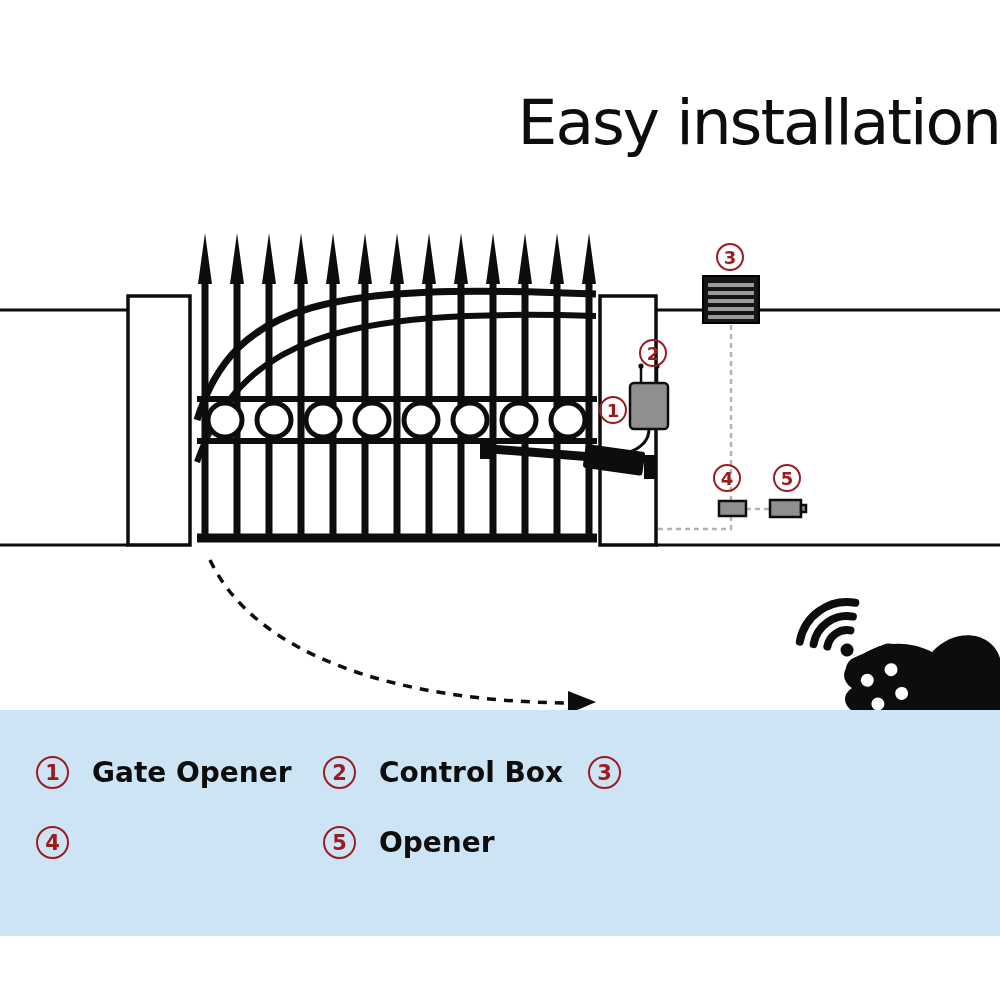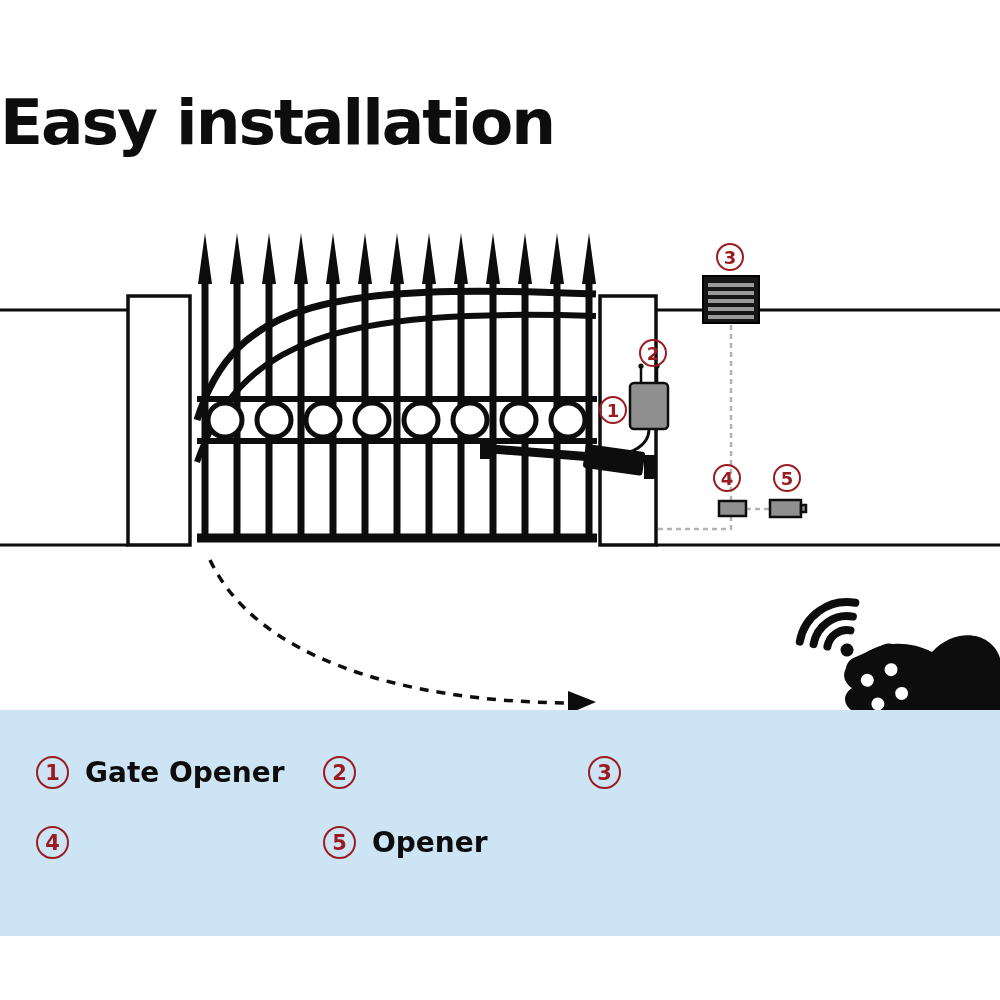--- a/index.html
+++ b/index.html
@@ -6,39 +6,39 @@
     --accent_red:#9b1c20;
     --legend_bg:#cde4f4;
     --ink:#0d0d0d;
     --box_grey:#8f8f8f;
     --wire_grey:#b3b3b3;
   }
   *{margin:0;padding:0;box-sizing:border-box}
   body{width:1000px;height:1000px;background:#ffffff;position:relative;overflow:hidden;
        font-family:"DejaVu Sans","Liberation Sans",sans-serif;}
   .page{position:absolute;inset:0;}
-  .title{position:absolute;top:86px;left:0;width:100%;text-align:left;
-         font-size:63px;font-weight:700;letter-spacing:-2px;color:var(--ink);}
+  .title{position:absolute;top:86px;left:0;width:100%;text-align:right;
+         font-size:63px;font-weight:400;letter-spacing:-2px;color:var(--ink);}
   svg.diagram{position:absolute;inset:0;}
   .stroke-ink{stroke:var(--ink);fill:none;}
   .fill-ink{fill:var(--ink);stroke:none;}
   .post{fill:#ffffff;stroke:var(--ink);stroke-width:3.5;}
   .grey{fill:var(--box_grey);stroke:var(--ink);stroke-width:2.5;}
   .wire{stroke:var(--wire_grey);stroke-width:2.5;stroke-dasharray:5 4;fill:none;}
   .swing{stroke:var(--ink);stroke-width:3.5;stroke-dasharray:9 8;fill:none;}
   .ring{fill:#ffffff;stroke:var(--ink);stroke-width:5;}
   .marker{position:absolute;width:28px;height:28px;border:2.5px solid var(--accent_red);
           border-radius:50%;color:var(--accent_red);display:flex;align-items:center;
           justify-content:center;font-size:18px;font-weight:700;background:rgba(255,255,255,.0);}
   .legend{position:absolute;left:0;top:710px;width:1000px;height:226px;background:var(--legend_bg);}
   .legend-item{position:absolute;display:flex;align-items:center;}
   .badge{width:33px;height:33px;border:2.5px solid var(--accent_red);border-radius:50%;
          color:var(--accent_red);display:flex;align-items:center;justify-content:center;
          font-size:21px;font-weight:700;flex:0 0 auto;}
-  .legend-label{margin-left:16px;font-size:28px;font-weight:700;color:var(--ink);white-space:nowrap;}
+  .legend-label{margin-left:23px;font-size:28px;font-weight:700;color:var(--ink);white-space:nowrap;}
 </style>
 </head>
 <body>
 
 <div class="page">
 
   <h1 class="title">Easy installation</h1>
 
   <svg class="diagram" viewBox="0 0 1000 1000">
 
@@ -142,20 +142,21 @@
   <div class="marker" style="left:713px;top:464px">4</div>
   <div class="marker" style="left:773px;top:464px">5</div>
 
   <div class="legend">
     <div class="legend-item" style="left:36px;top:46px">
       <span class="badge">1</span>
       <span class="legend-label">Gate Opener</span>
     </div>
     <div class="legend-item" style="left:323px;top:46px">
       <span class="badge">2</span>
+      <span class="legend-label">Control Box</span>
     </div>
     <div class="legend-item" style="left:588px;top:46px">
       <span class="badge">3</span>
     </div>
     <div class="legend-item" style="left:36px;top:116px">
       <span class="badge">4</span>
     </div>
     <div class="legend-item" style="left:323px;top:116px">
       <span class="badge">5</span>
       <span class="legend-label">Opener</span>

